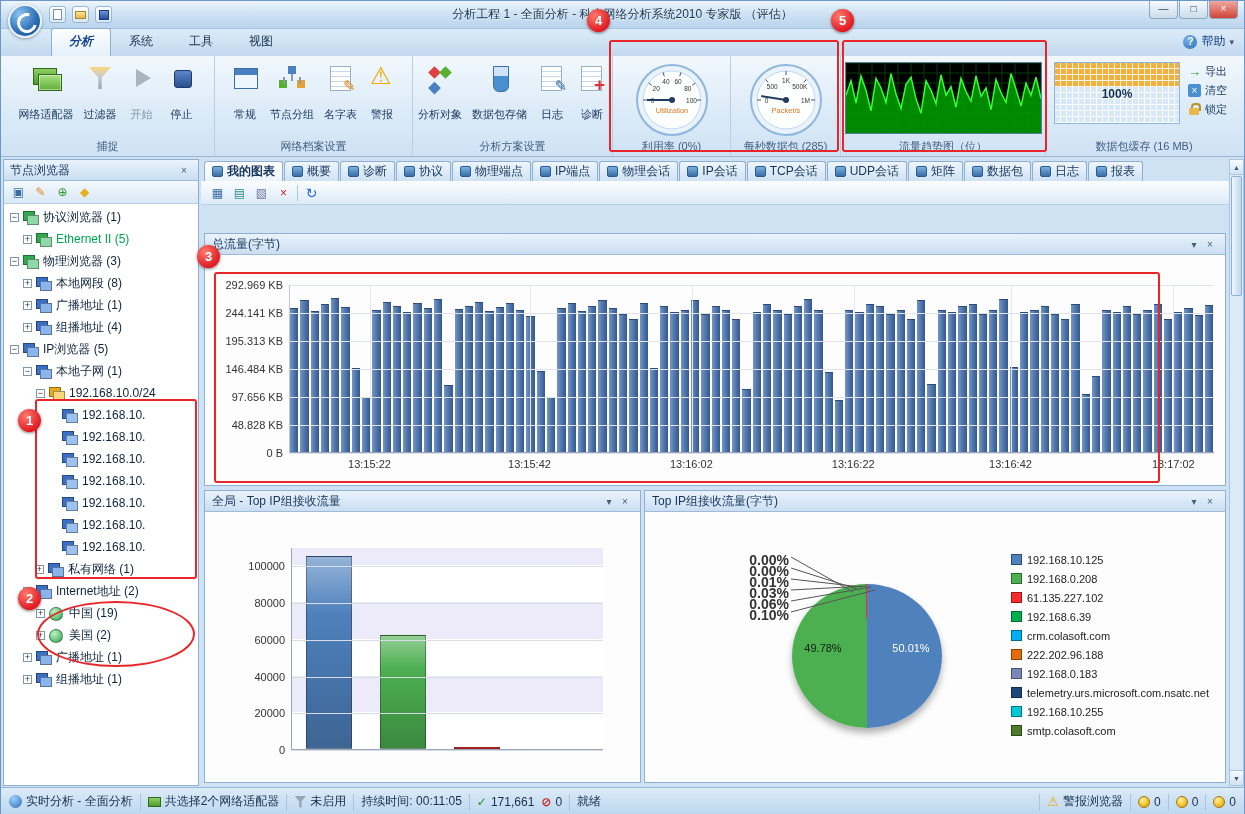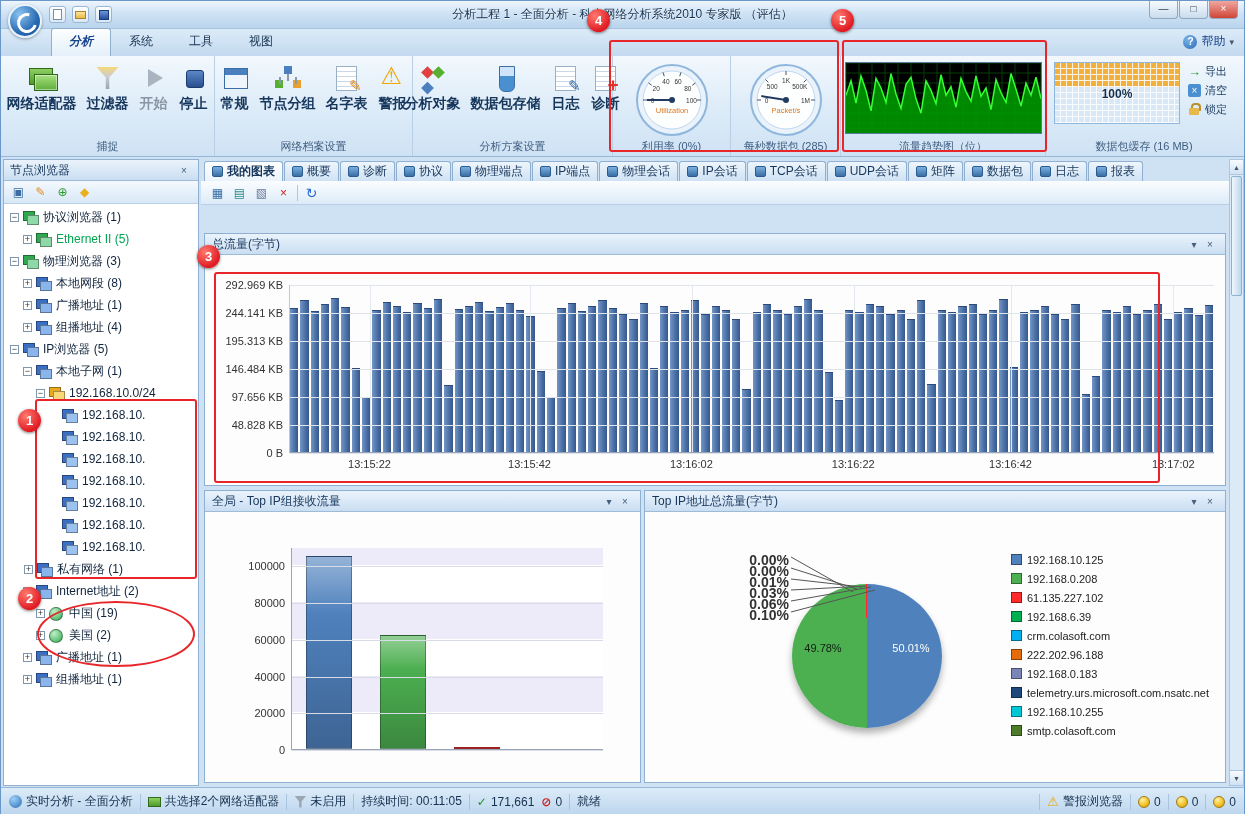--- a/index.html
+++ b/index.html
@@ -40,21 +40,21 @@
     color:#fff; font-size:10px; font-weight:bold; text-align:center; line-height:14px; }
   .caret { font-size:9px; color:#456; }
 
   
   .ribbon { position:absolute; left:0; top:55px; width:100%; height:101px;
     background:linear-gradient(#f2f8fd,#dcebf8 55%,#cfe2f4); border-bottom:1px solid #98b8d8; display:flex; }
   .rgroup { position:relative; height:100%; border-right:1px solid #b8cfe6; flex:0 0 auto; }
   .rbody { display:flex; align-items:flex-start; justify-content:center; padding:5px 3px 0; gap:2px; }
   .glabel { position:absolute; bottom:2px; left:0; right:0; text-align:center; font-size:11px; color:#3f5e80; }
   .rbtn { display:flex; flex-direction:column; align-items:center; padding:2px 4px; border-radius:3px; }
-  .rlabel { font-size:14px; color:#16365c; white-space:nowrap; margin-top:2px;font-weight:bold; }
+  .rlabel { font-size:11px; color:#16365c; white-space:nowrap; margin-top:14px; }
   .rlabel.dis { color:#8a96a4; }
   .ri { width:30px; height:30px; position:relative; }
   .ri-adapter::before { content:""; position:absolute; left:2px; top:5px; width:22px; height:15px;
     background:linear-gradient(#8ed060,#4f9a2e); border:1px solid #2e6a1a; }
   .ri-adapter::after { content:""; position:absolute; left:7px; top:11px; width:22px; height:15px;
     background:linear-gradient(#a8e080,#5fae3a); border:1px solid #2e6a1a; box-shadow:inset 0 0 0 1px rgba(255,255,255,.45); }
   .ri-filter::before { content:""; position:absolute; left:4px; top:4px; width:22px; height:22px;
     background:linear-gradient(#f8d878,#c8ccd4 45%,#9aa6b4); clip-path:polygon(0 0,100% 0,58% 48%,58% 100%,42% 100%,42% 48%); }
   .ri-start::before { content:""; position:absolute; left:9px; top:6px;
     border-left:15px solid #a8b4c0; border-top:9px solid transparent; border-bottom:9px solid transparent; }
@@ -512,21 +512,21 @@
         <div class="trow" style="padding-left: 45px;">
           <span class="expsp"></span>
           <span class="ticon" style="--c1: #3a6fc4; --c2: #9cc2f0;"></span>
           <span class="tlabel">192.168.10.</span>
         </div>
         <div class="trow" style="padding-left: 45px;">
           <span class="expsp"></span>
           <span class="ticon" style="--c1: #3a6fc4; --c2: #9cc2f0;"></span>
           <span class="tlabel">192.168.10.</span>
         </div>
-        <div class="trow" style="padding-left: 20px;">
+        <div class="trow" style="padding-left: 31px;">
           <span class="exp">+</span>
           <span class="ticon" style="--c1: #3a6fc4; --c2: #8ab4ec;"></span>
           <span class="tlabel">私有网络 (1)</span>
         </div>
         <div class="trow" style="padding-left: 19px;">
           <span class="exp">−</span>
           <span class="ticon" style="--c1: #3a6fc4; --c2: #8ab4ec;"></span>
           <span class="tlabel">Internet地址 (2)</span>
         </div>
         <div class="trow" style="padding-left: 32px;">
@@ -779,21 +779,21 @@
           <div class="hgrid2" style="top: 18.3636px;"></div>
           <div class="gbar" style="height: 192.8px; background-color: rgb(79, 129, 189);"></div>
           <div class="gbar" style="height: 113.9px; background-color: rgb(76, 175, 80);"></div>
           <div class="gbar" style="height: 2px; background-color: rgb(224, 48, 48);"></div>
         </div>
     </div>
   </div>
 
   <div class="panel" id="panel-pie">
     <div class="phead">
-      <span>Top IP地址总流量(字节)</span>
+      <span>Top IP组接收流量(字节)</span>
       <span class="grow"></span>
       <span class="pctl">▾</span>
       <span class="pctl">×</span>
     </div>
     <div class="pbody">
       <div id="pie" style="background: conic-gradient(rgb(79, 129, 189) 0%, rgb(79, 129, 189) 50.01%, rgb(76, 175, 80) 50.01%, rgb(76, 175, 80) 99.79%, rgb(255, 42, 42) 99.79%, rgb(255, 42, 42) 99.89%, rgb(0, 176, 80) 99.89%, rgb(0, 176, 80) 99.95%, rgb(0, 176, 240) 99.95%, rgb(0, 176, 240) 99.98%, rgb(228, 108, 10) 99.98%, rgb(228, 108, 10) 99.99%, rgb(122, 134, 184) 99.99%, rgb(122, 134, 184) 99.99%, rgb(31, 73, 125) 99.99%, rgb(31, 73, 125) 99.99%, rgb(0, 200, 215) 99.99%, rgb(0, 200, 215) 99.99%, rgb(78, 123, 42) 99.99%, rgb(78, 123, 42) 99.99%);"></div>
       <svg id="pie-lines" width="580" height="270">
           <line x1="146" y1="45" x2="208" y2="80" stroke="#555" stroke-width="1"></line>
           <line x1="146" y1="56" x2="212" y2="77" stroke="#555" stroke-width="1"></line>
           <line x1="146" y1="67" x2="217" y2="75" stroke="#555" stroke-width="1"></line>

